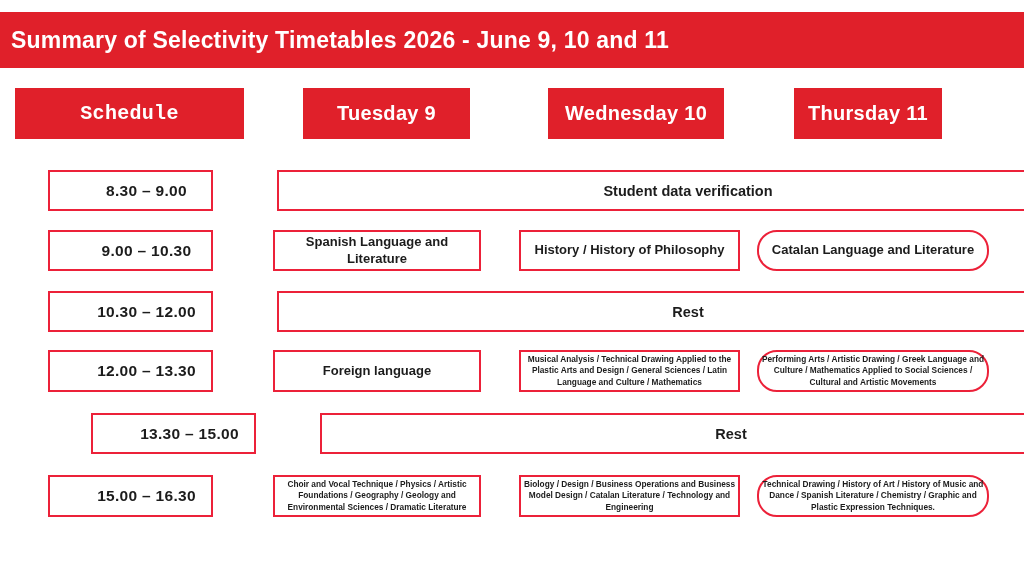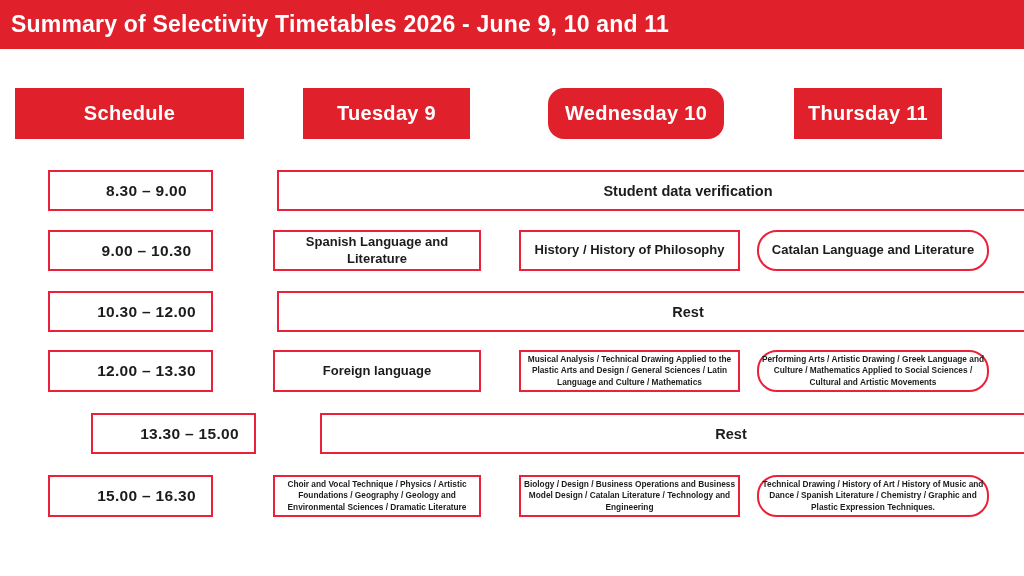--- a/index.html
+++ b/index.html
@@ -7,21 +7,21 @@
   body {
     position: relative;
     background: #ffffff;
     font-family: "Liberation Sans", sans-serif;
     overflow: hidden;
   }
   .abs { position: absolute; }
 
   
   .header-bar {
-    left: 0; top: 0; width: 1024px; height: 49px;
+    left: 0; top: 12px; width: 1024px; height: 56px;
     background: #E0202A;
     display: flex; align-items: center;
   }
   .header-title {
     margin-left: 11px;
     color: #ffffff;
     font-size: 23px;
     font-weight: 800;
     letter-spacing: 0.2px;
   }
@@ -44,23 +44,23 @@
   .col-head {
     height: 51px;
     top: 88px;
     background: #E0202A;
     display: flex; align-items: center; justify-content: center;
     color: #ffffff;
     font-weight: 800;
     font-size: 20px;
     letter-spacing: 0.3px;
   }
-  .ch-schedule  { left: 15px;  width: 229px; }
+  .ch-schedule  { left: 15px;  width: 229px; font-family: Liberation Mono, monospace; }
   .ch-tuesday   { left: 303px; width: 167px; }
-  .ch-wednesday { left: 548px; width: 176px; border-radius: 16px; }
+  .ch-wednesday { left: 548px; width: 176px; }
   .ch-thursday  { left: 794px; width: 148px; }
 
   
   .cell {
     background: #ffffff;
     border: 2px solid #EC2139;
     display: flex; align-items: center; justify-content: center;
     text-align: center;
     color: #1c1c1c;
     height: 41px;

